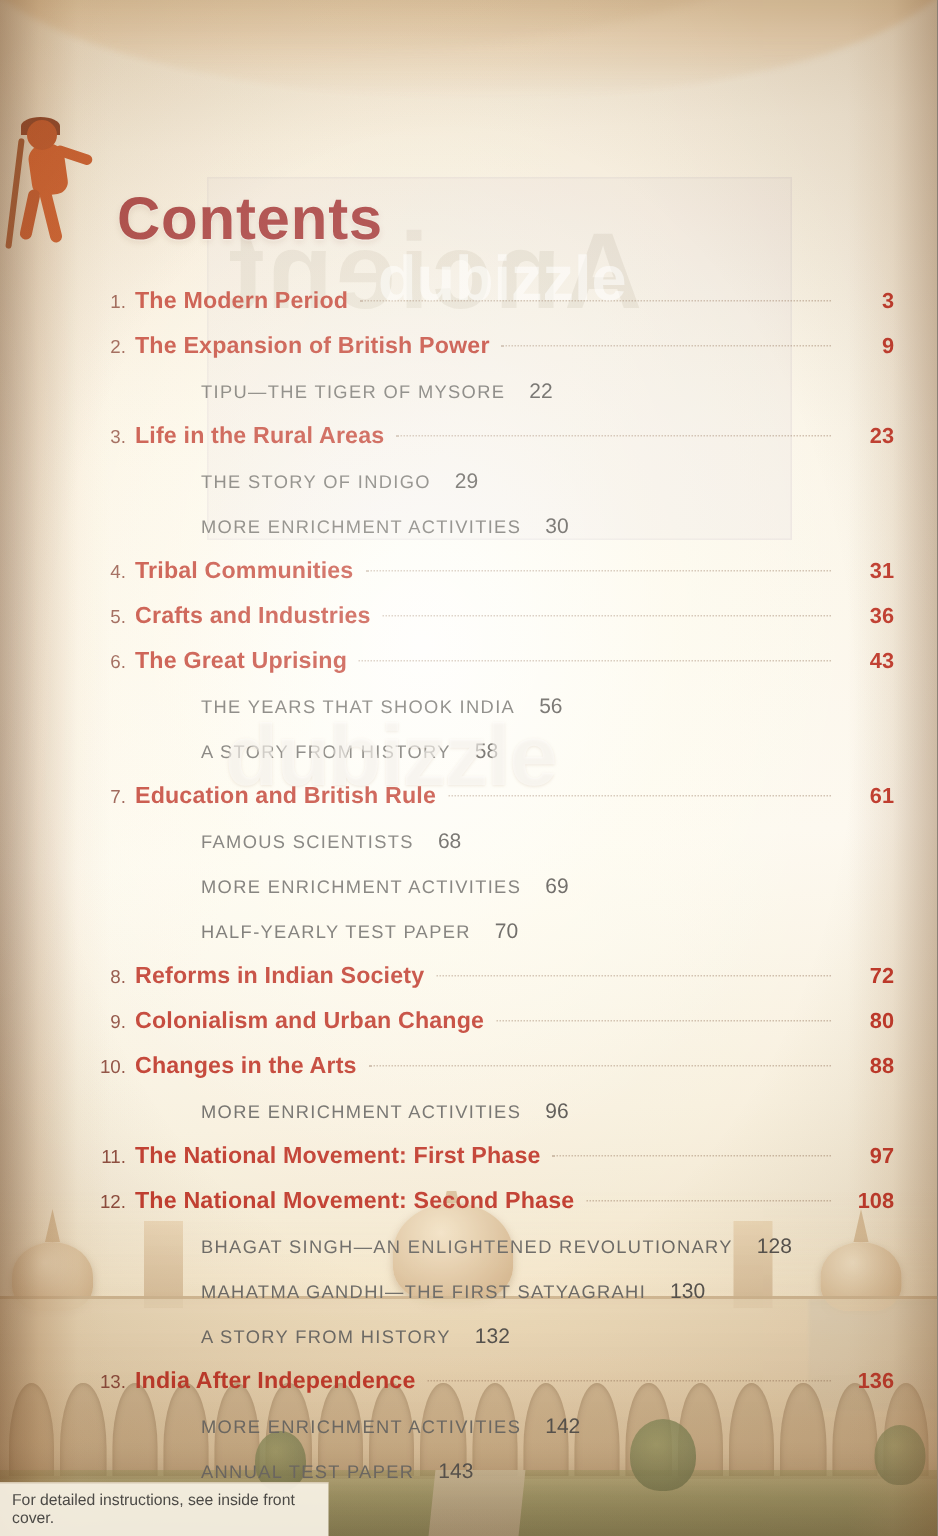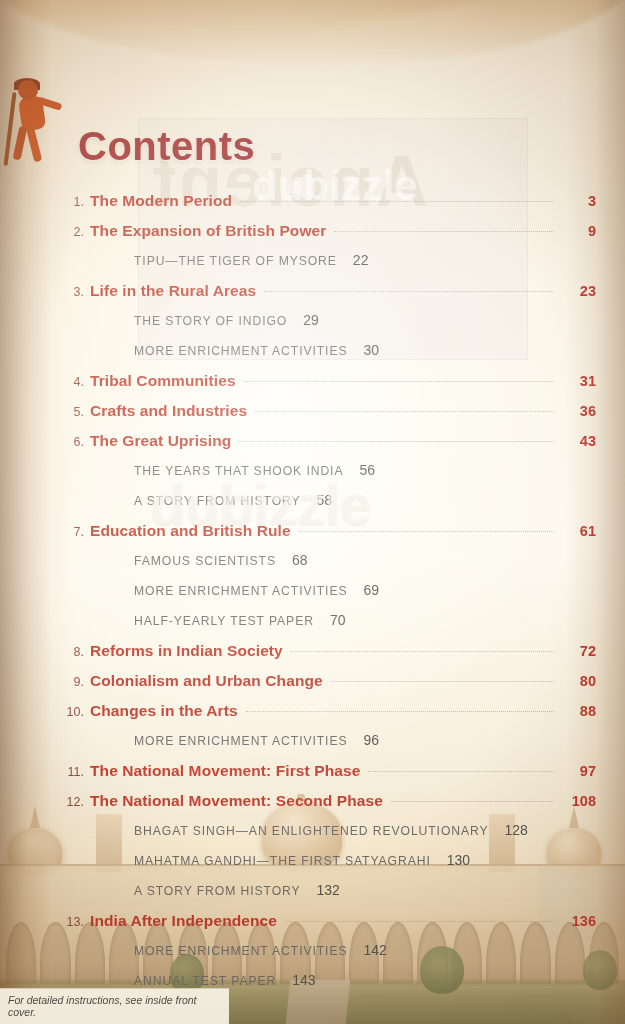--- a/index.html
+++ b/index.html
@@ -344,26 +344,25 @@
     display: flex;
     align-items: baseline;
   }
 
   
   .footnote {
     position: absolute;
     left: 0;
     bottom: 0;
     width: 205px;
-    padding: 5px 16px 6px 8px;
+    padding: 5px 6px 6px 8px;
     background: rgba(248,243,230,0.92);
     font-size: 10.5px;
     color: #4c4a46;
     border-top: 1px solid rgba(190,170,140,0.5);
-    font-style: italic;
   }
 
   
   .wash {
     position: absolute; inset: 0;
     background:
       radial-gradient(ellipse 85% 70% at 42% 38%, rgba(255,255,250,0.35) 0%, rgba(255,250,235,0.0) 70%),
       linear-gradient(115deg, rgba(255,230,190,0.16) 0%, rgba(255,255,255,0) 40%);
     pointer-events: none;
   }

